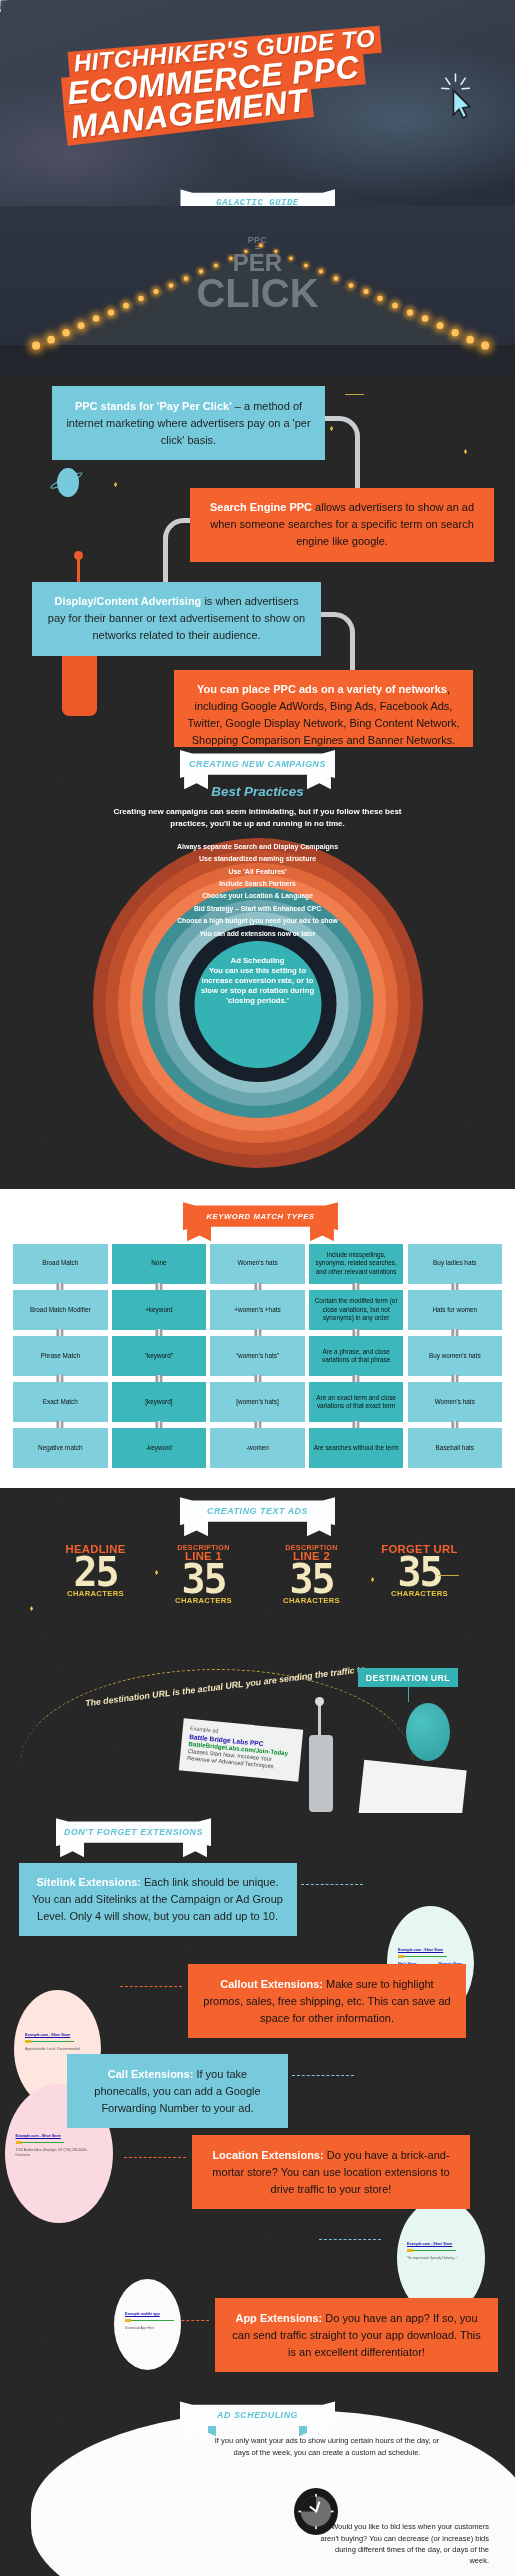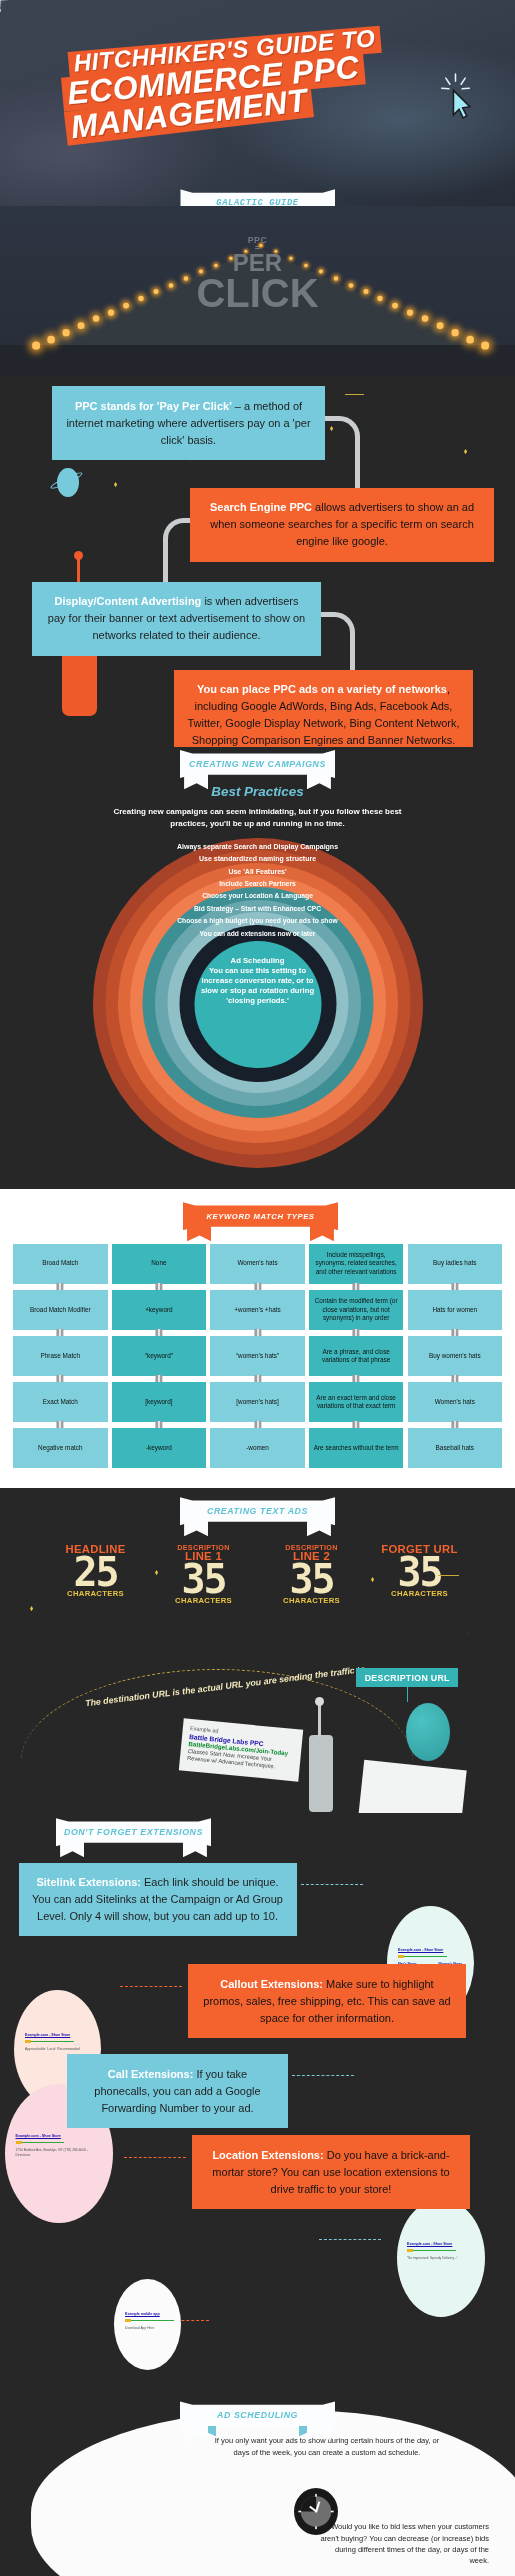--- a/index.html
+++ b/index.html
@@ -570,21 +570,21 @@
       </div>
     <div class="diamond" style="left:30px;top:118px;"></div>
     <div class="diamond" style="left:155px;top:82px;"></div>
     <div class="diamond" style="left:371px;top:89px;"></div>
     <div class="dash-y" style="left:438px;top:87px;width:20.6px;"></div>
   </div>
 
   <div class="space desturl-sec">
     <div class="dest-arc"></div>
     <div class="dest-text">The destination URL is the actual URL you are sending the traffic to.</div>
-    <div class="dest-tag">DESCRIPTION URL</div>
+    <div class="dest-tag">DESTINATION URL</div>
     <div class="moon-teal"></div>
 
     <div style="position:absolute;left:309px;top:77px;width:24px;height:77px;background:#bfc4c7;border-radius:4.1px;"></div>
     <div style="position:absolute;left:318px;top:43px;width:3.1px;height:36px;background:#c9cdcf;"></div>
     <div style="position:absolute;left:315px;top:39px;width:9.3px;height:9.3px;border-radius:50%;background:#d9dcde;"></div>
     <div style="position:absolute;left:361px;top:107px;width:103px;height:57px;background:#f2f4f4;transform:rotate(6deg);"></div>
 
     <div class="adcard">
       <div class="lbl">Example ad</div>
       <div class="t1">Battle Bridge Labs PPC</div>
@@ -639,20 +639,21 @@
         </div>
         <div class="ibox orange" style="position: absolute; left: 192px; top: 278px; width: 278px;"><b>Location Extensions:</b><span> Do you have a brick-and-mortar store? You can use location extensions to drive traffic to your store!</span></div>
         <div class="arrowline o" style="position: absolute; top: 300px; width: 62px; left: 124px;"></div>
         <div class="arrowline" style="position: absolute; top: 382px; width: 62px; left: 319px;"></div>
         <div class="moon" style="position: absolute; left: 397px; top: 342px; width: 88px; height: 118px; background: rgb(230, 246, 242);"></div>
         <div class="adpreview" style="left: 407px; top: 385px; position: absolute;">
           <div class="ttl">Example.com - Shoe Store</div>
           <div><span class="bar y"></span><span class="bar g"></span></div>
           <div style="margin-top: 2.1px; color: rgb(85, 85, 85);">“So impressed. Speedy Delivery...”</div>
         </div>
+        <div class="ibox orange" style="position: absolute; left: 215px; top: 441px; width: 283px;"><b>App Extensions:</b><span> Do you have an app? If so, you can send traffic straight to your app download. This is an excellent differentiator!</span></div>
         <div class="arrowline o" style="position: absolute; top: 463px; width: 62px; left: 147px;"></div>
         <div class="moon" style="position: absolute; left: 114px; top: 422px; width: 67px; height: 91px; background: rgb(251, 251, 251);"></div>
         <div class="adpreview" style="left: 125px; top: 455px; position: absolute;">
           <div class="ttl">Example mobile app</div>
           <div><span class="bar y"></span><span class="bar g"></span></div>
           <div style="margin-top: 2.1px; color: rgb(85, 85, 85);">Download App Here</div>
         </div>
       </div>
   </div>
 

